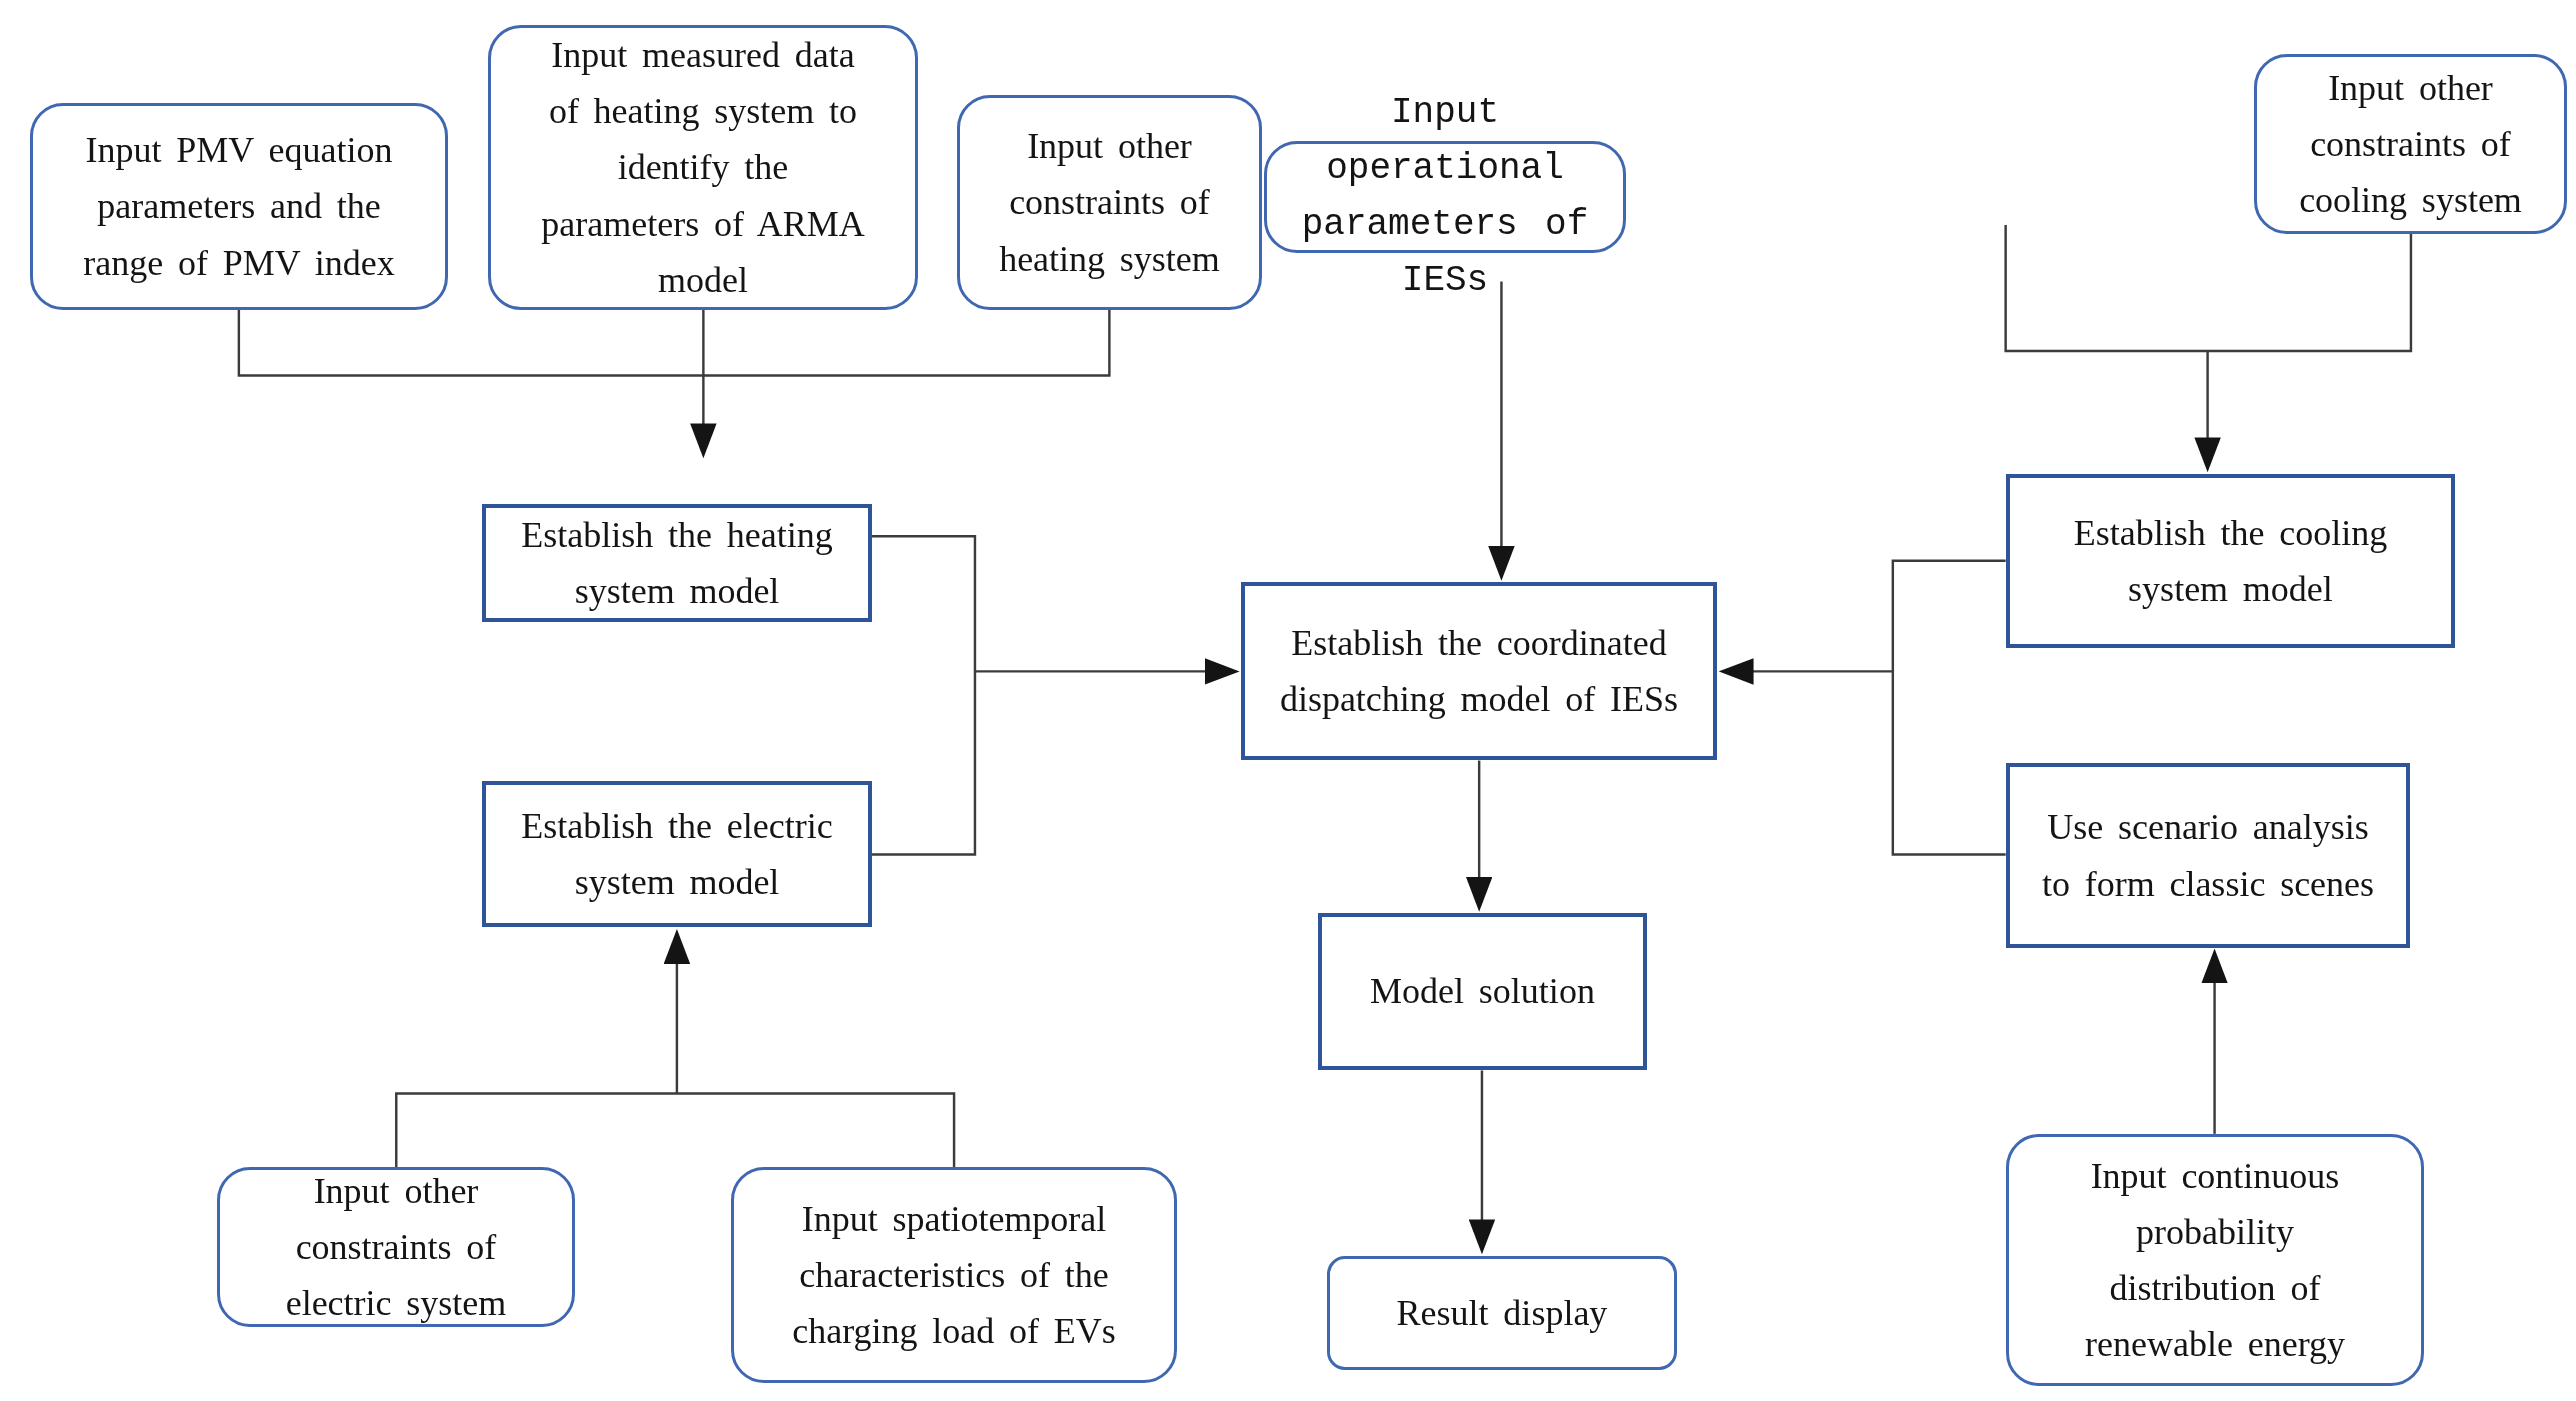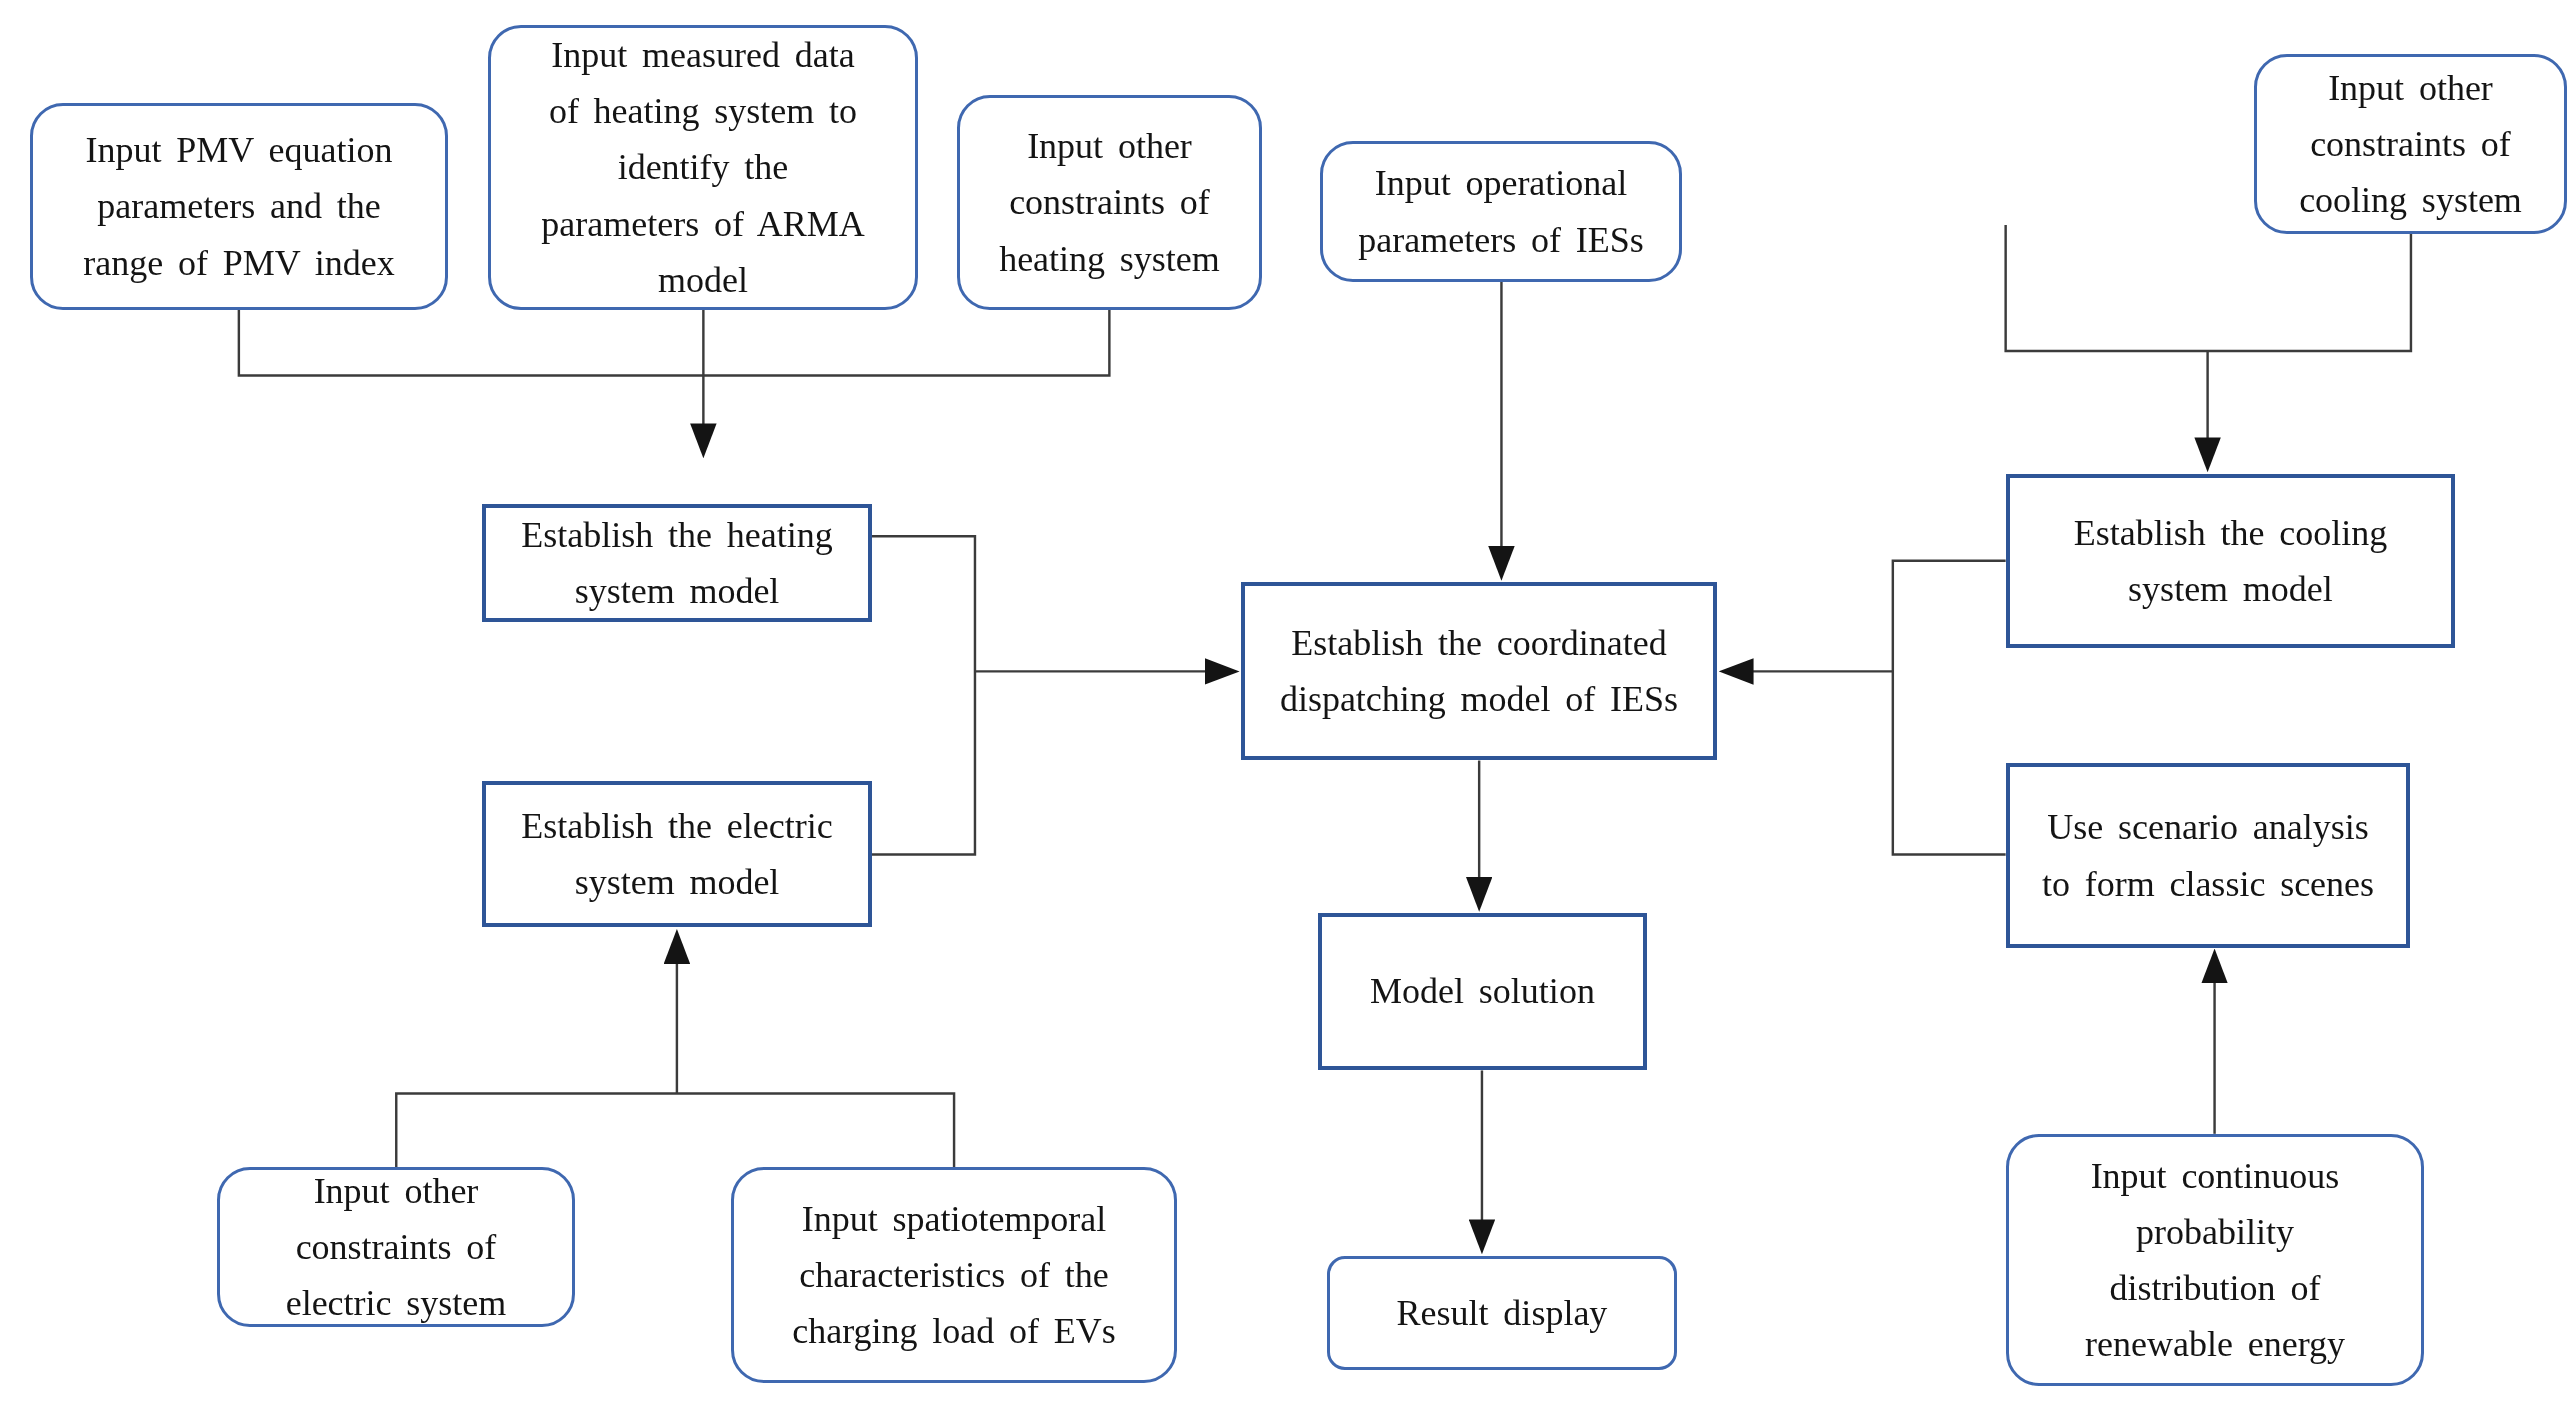--- a/index.html
+++ b/index.html
@@ -107,21 +107,21 @@
 parameters of ARMA
 model</span>
   </div>
 
   <div class="node rounded" style="left:957px; top:95px; width:305px; height:215px;">
     <span class="node-label">Input other
 constraints of
 heating system</span>
   </div>
 
-  <div class="node rounded" style="left:1320px; top:141px; width:362px; height:141px;">
+  <div class="node rounded" style="left:1264px; top:141px; width:362px; height:112px;font-family:Liberation Mono, monospace;">
     <span class="node-label">Input operational
 parameters of IESs</span>
   </div>
 
 
   <div class="node rounded" style="left:2254px; top:54px; width:313px; height:180px;">
     <span class="node-label">Input other
 constraints of
 cooling system</span>
   </div>

